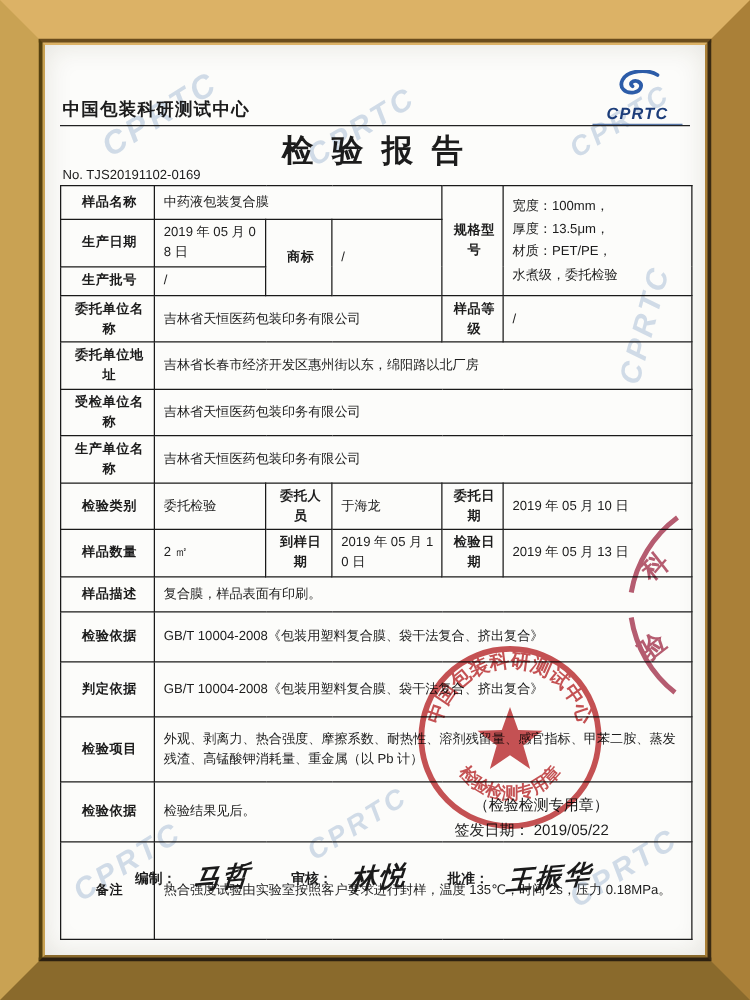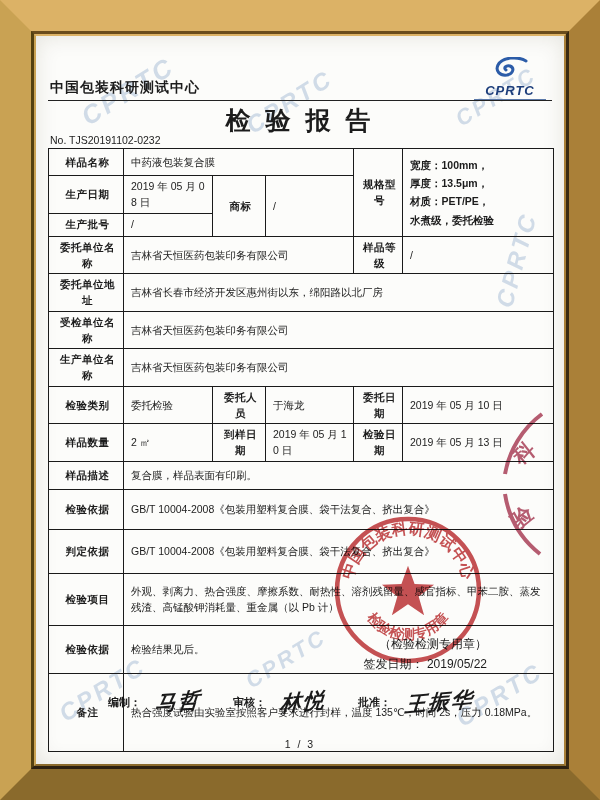--- a/index.html
+++ b/index.html
@@ -18,21 +18,21 @@
   .logo{position:absolute;right:6px;bottom:0px;width:72px;text-align:center;}
   .logo-word{color:#1c3d7a;font-weight:bold;font-style:italic;font-size:13px;letter-spacing:1px;
     border-bottom:1px solid #5a78a8;padding-bottom:1px;}
   .doc-title{position:absolute;left:0;right:0;top:68px;text-align:center;font-size:25px;font-weight:bold;letter-spacing:4px;}
   .report-no{position:absolute;left:14px;top:98px;font-size:10.5px;}
   table.main{position:absolute;left:12px;top:112px;border-collapse:collapse;table-layout:fixed;width:505px;font-size:10.5px;}
   table.main td{border:1.2px solid #1a1a1a;padding:2px 4px 2px 7px;vertical-align:middle;
     line-height:1.55;word-break:break-all;margin-left:48px;}
   td.lbl{font-weight:bold;text-align:center;padding:2px 1px;letter-spacing:0.5px;}
   td.topv{vertical-align:top;padding-top:5px;}
-  .spec-line{line-height:1.75;font-weight:bold;}
+  .spec-line{line-height:1.75;}
   .concl-cell{position:relative;}
   .stamp-note{position:absolute;right:66px;top:8px;text-align:right;font-size:12px;line-height:1.7;}
   .stamp{position:absolute;left:296px;top:478px;width:152px;height:152px;opacity:.88;mix-blend-mode:multiply;}
   .edge-stamp{position:absolute;right:8px;top:372px;width:66px;height:152px;opacity:.8;mix-blend-mode:multiply;}
   .sigs{position:absolute;left:72px;top:652px;right:20px;font-size:11px;font-weight:bold;display:flex;gap:14px;align-items:center;}
   .sig{font-family:"Liberation Serif","DejaVu Serif",serif;font-weight:bold;font-style:italic;
     font-size:21px;color:#1a1a1a;transform:rotate(-5deg) skewX(-10deg);letter-spacing:2px;margin-right:18px;}
   .page-no{position:absolute;left:0;right:0;top:702px;text-align:center;font-size:10.5px;letter-spacing:2px;}
 </style>
 </head>
@@ -57,21 +57,21 @@
         <div class="org-name">中国包装科研测试中心</div>
         <div class="logo">
           <svg width="40" height="22" viewBox="0 0 40 22">
             <path d="M36 4 C28 -1 12 0 8 8 C5 14 10 19 17 18 C23 17 25 11 20 9 C16 8 13 11 16 13" fill="none" stroke="#2c5ca8" stroke-width="3" stroke-linecap="round"></path>
           </svg>
           <div class="logo-word">CPRTC</div>
         </div>
       </div>
 
       <div class="doc-title">检  验  报  告</div>
-      <div class="report-no">No. TJS20191102-0232</div>
+      <div class="report-no">No. TJS20191102-0169</div>
 
       <table class="main">
         <colgroup>
             <col style="width:75px">
             <col style="width:89px">
             <col style="width:53px">
             <col style="width:88px">
             <col style="width:49px">
             <col style="width:151px">
           </colgroup>
@@ -188,16 +188,15 @@
 
       <div class="sigs">
         <span>编制：</span>
         <span class="sig">马哲</span>
         <span>审核：</span>
         <span class="sig">林悦</span>
         <span>批准：</span>
         <span class="sig">王振华</span>
       </div>
 
-      <div class="page-no">1 / 3</div>
     </div>
   </div>
 </div>
 
 </body></html>

